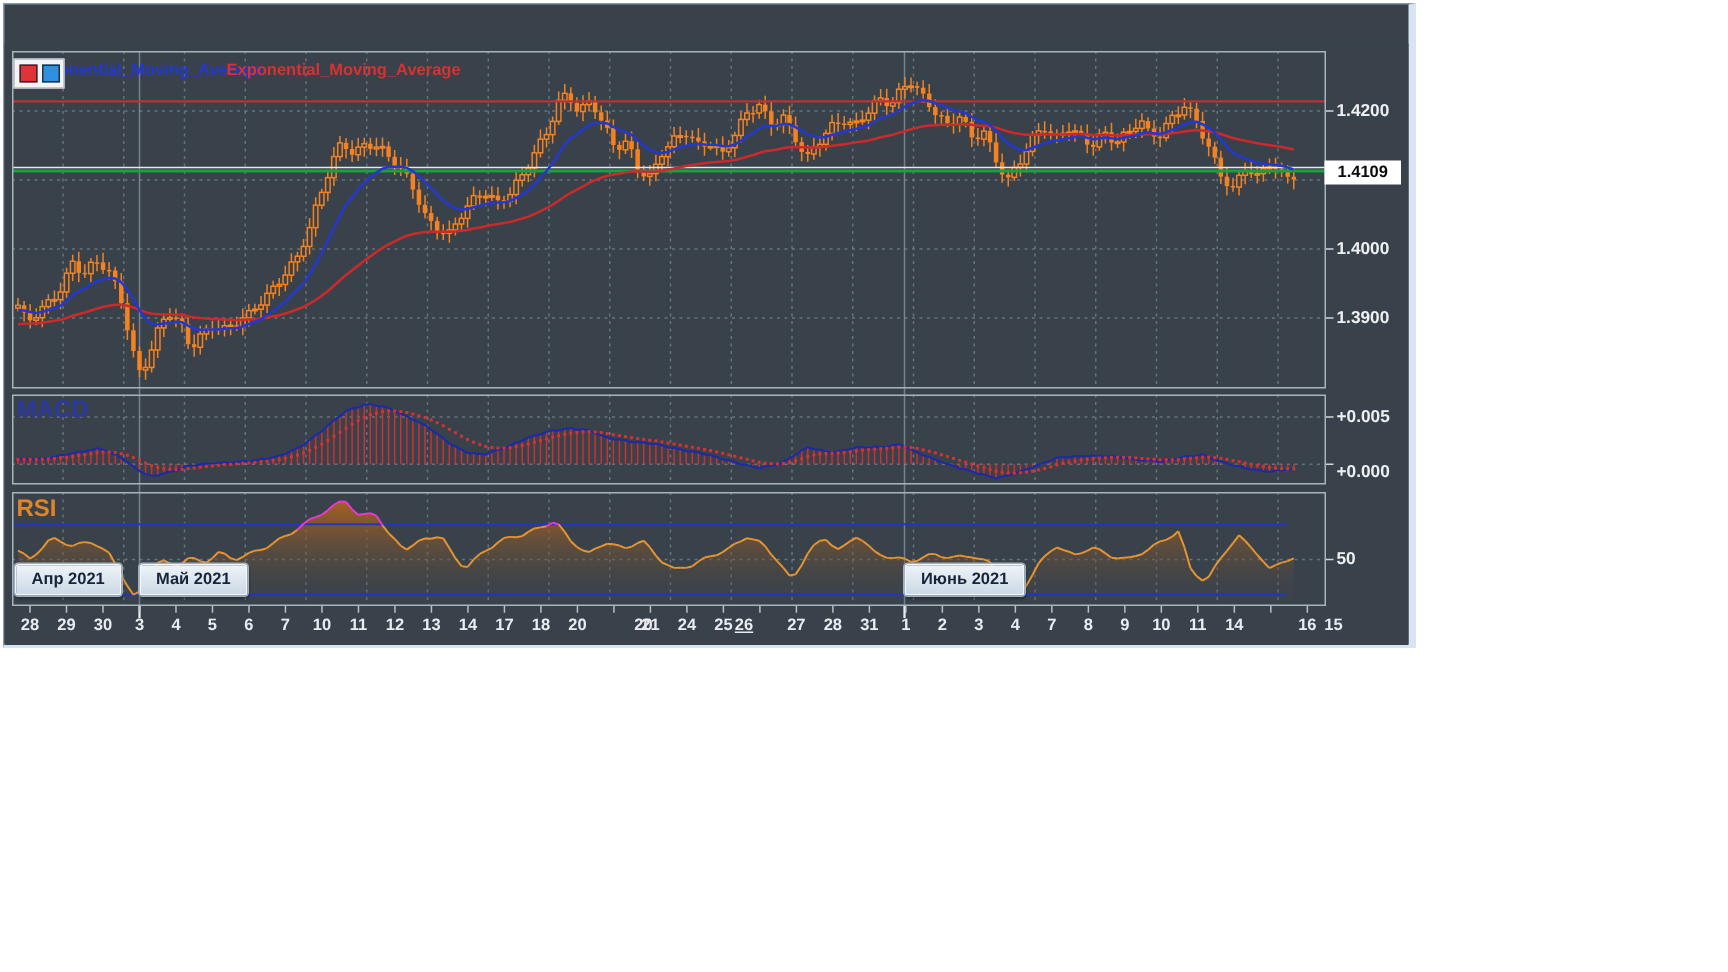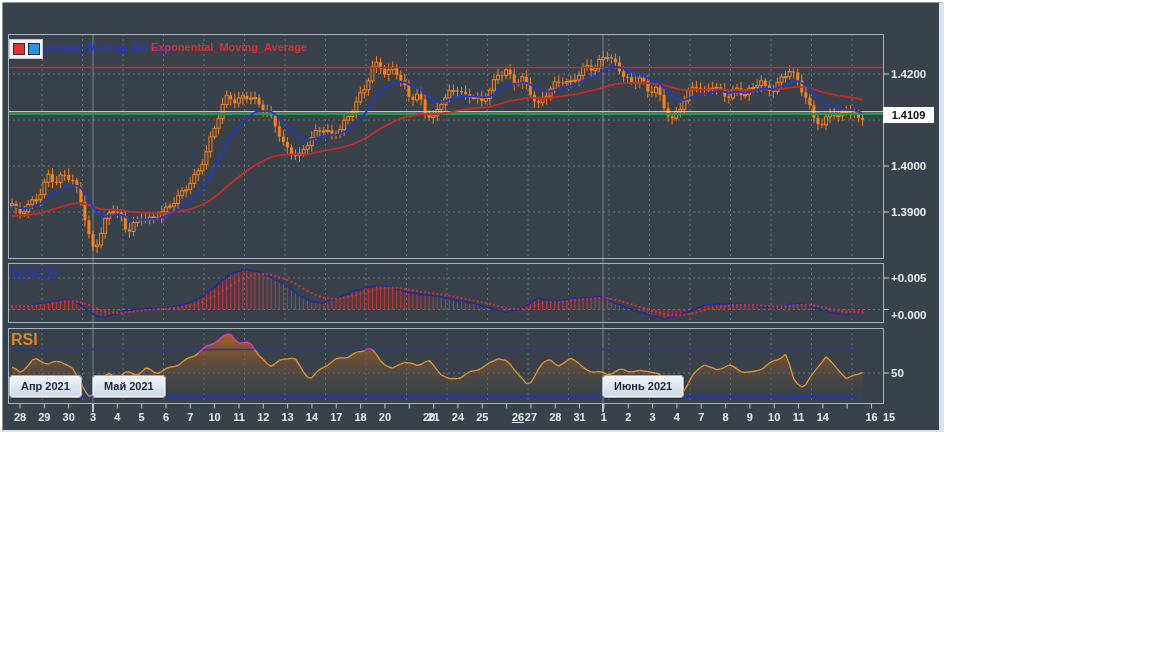--- a/index.html
+++ b/index.html
@@ -1287,21 +1287,21 @@
         <span style="left: 260.3px;">12</span>
         <span style="left: 284.63px;">13</span>
         <span style="left: 308.96px;">14</span>
         <span style="left: 333.29px;">17</span>
         <span style="left: 357.62px;">18</span>
         <span style="left: 381.95px;">20</span>
         <span style="left: 426px;">20</span>
         <span style="left: 430.61px;">21</span>
         <span style="left: 454.94px;">24</span>
         <span style="left: 479.27px;">25</span>
-        <span style="left: 515px; text-decoration: underline;">26</span>
+        <span style="left: 493px; text-decoration: underline;">26</span>
         <span style="left: 527.93px;">27</span>
         <span style="left: 552.26px;">28</span>
         <span style="left: 576.59px;">31</span>
         <span style="left: 600.92px;">1</span>
         <span style="left: 625.25px;">2</span>
         <span style="left: 649.58px;">3</span>
         <span style="left: 673.91px;">4</span>
         <span style="left: 698.24px;">7</span>
         <span style="left: 722.57px;">8</span>
         <span style="left: 746.9px;">9</span>

